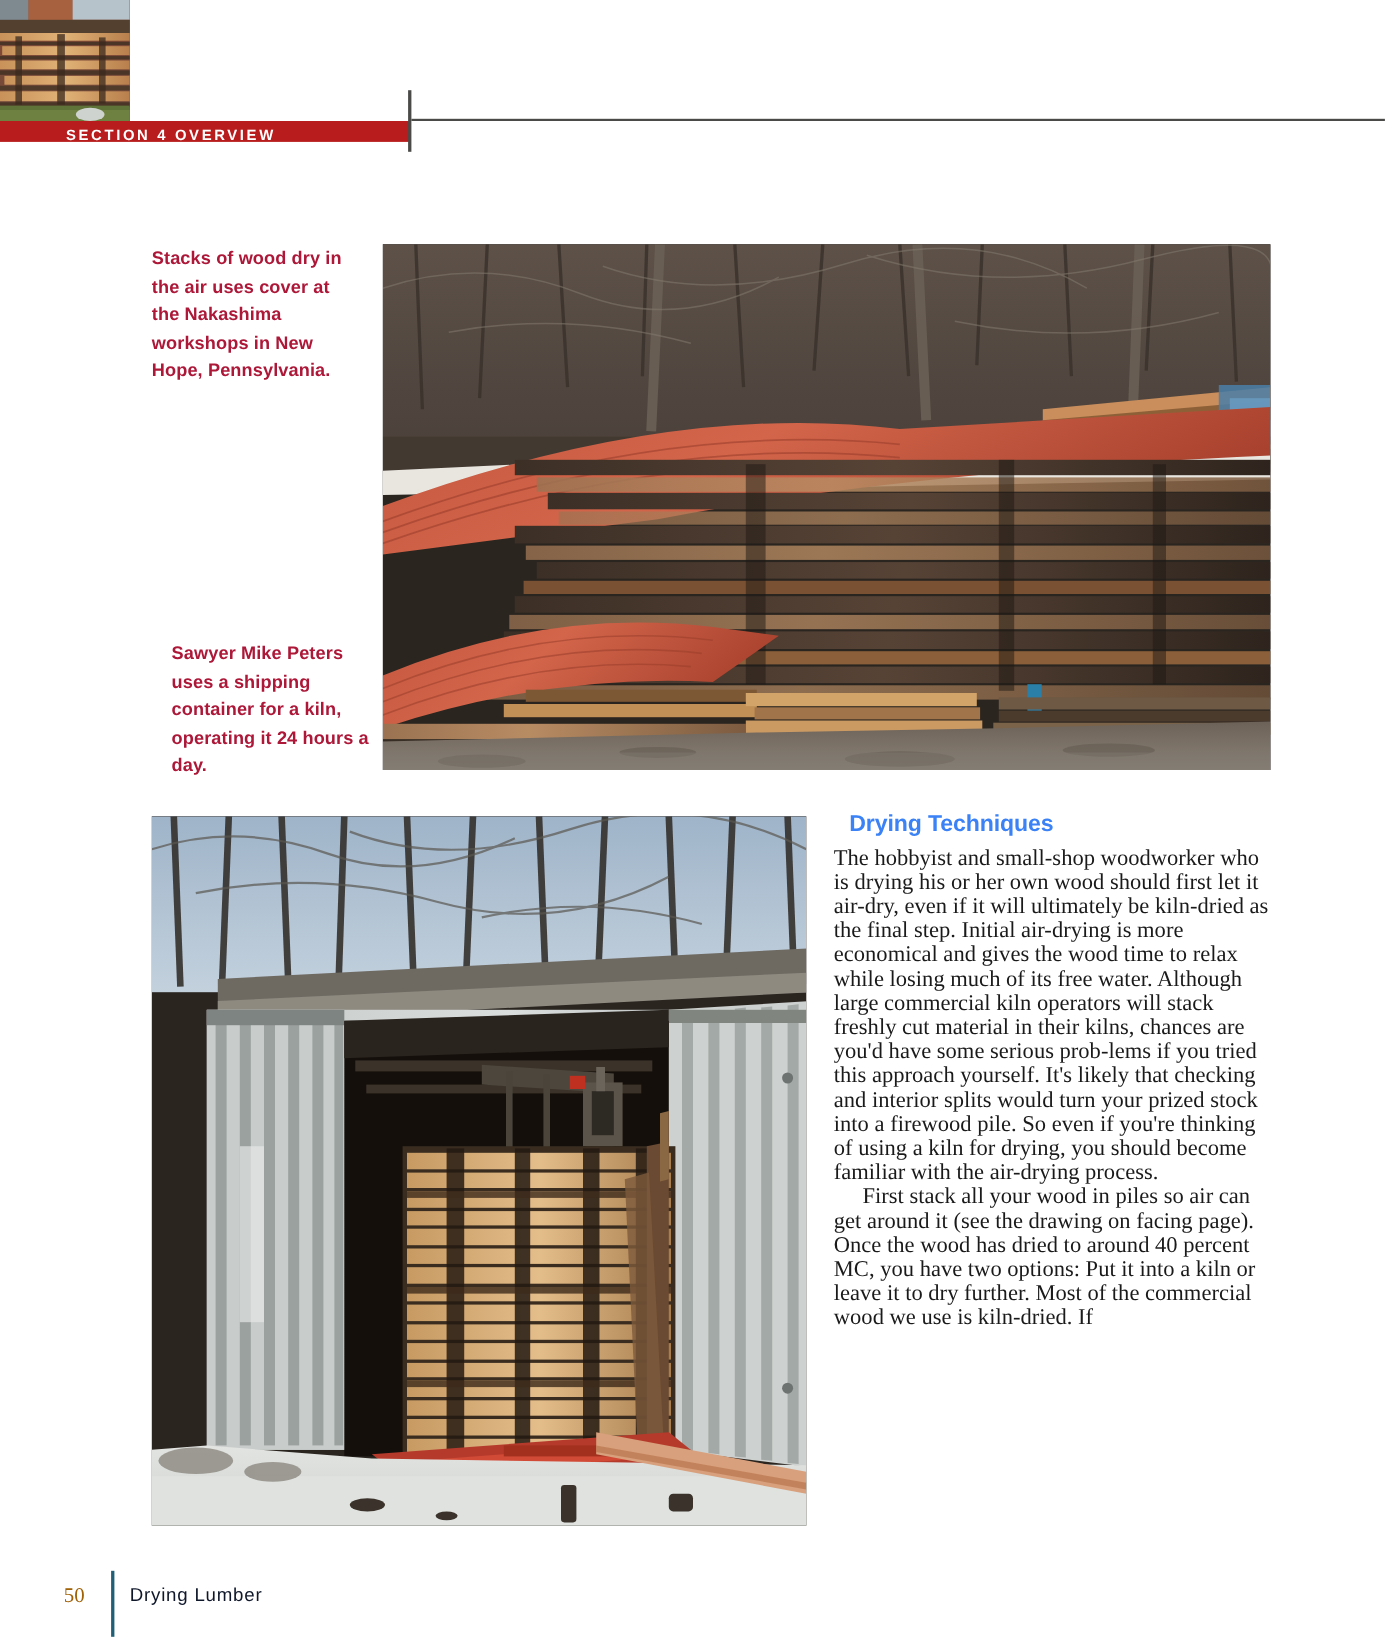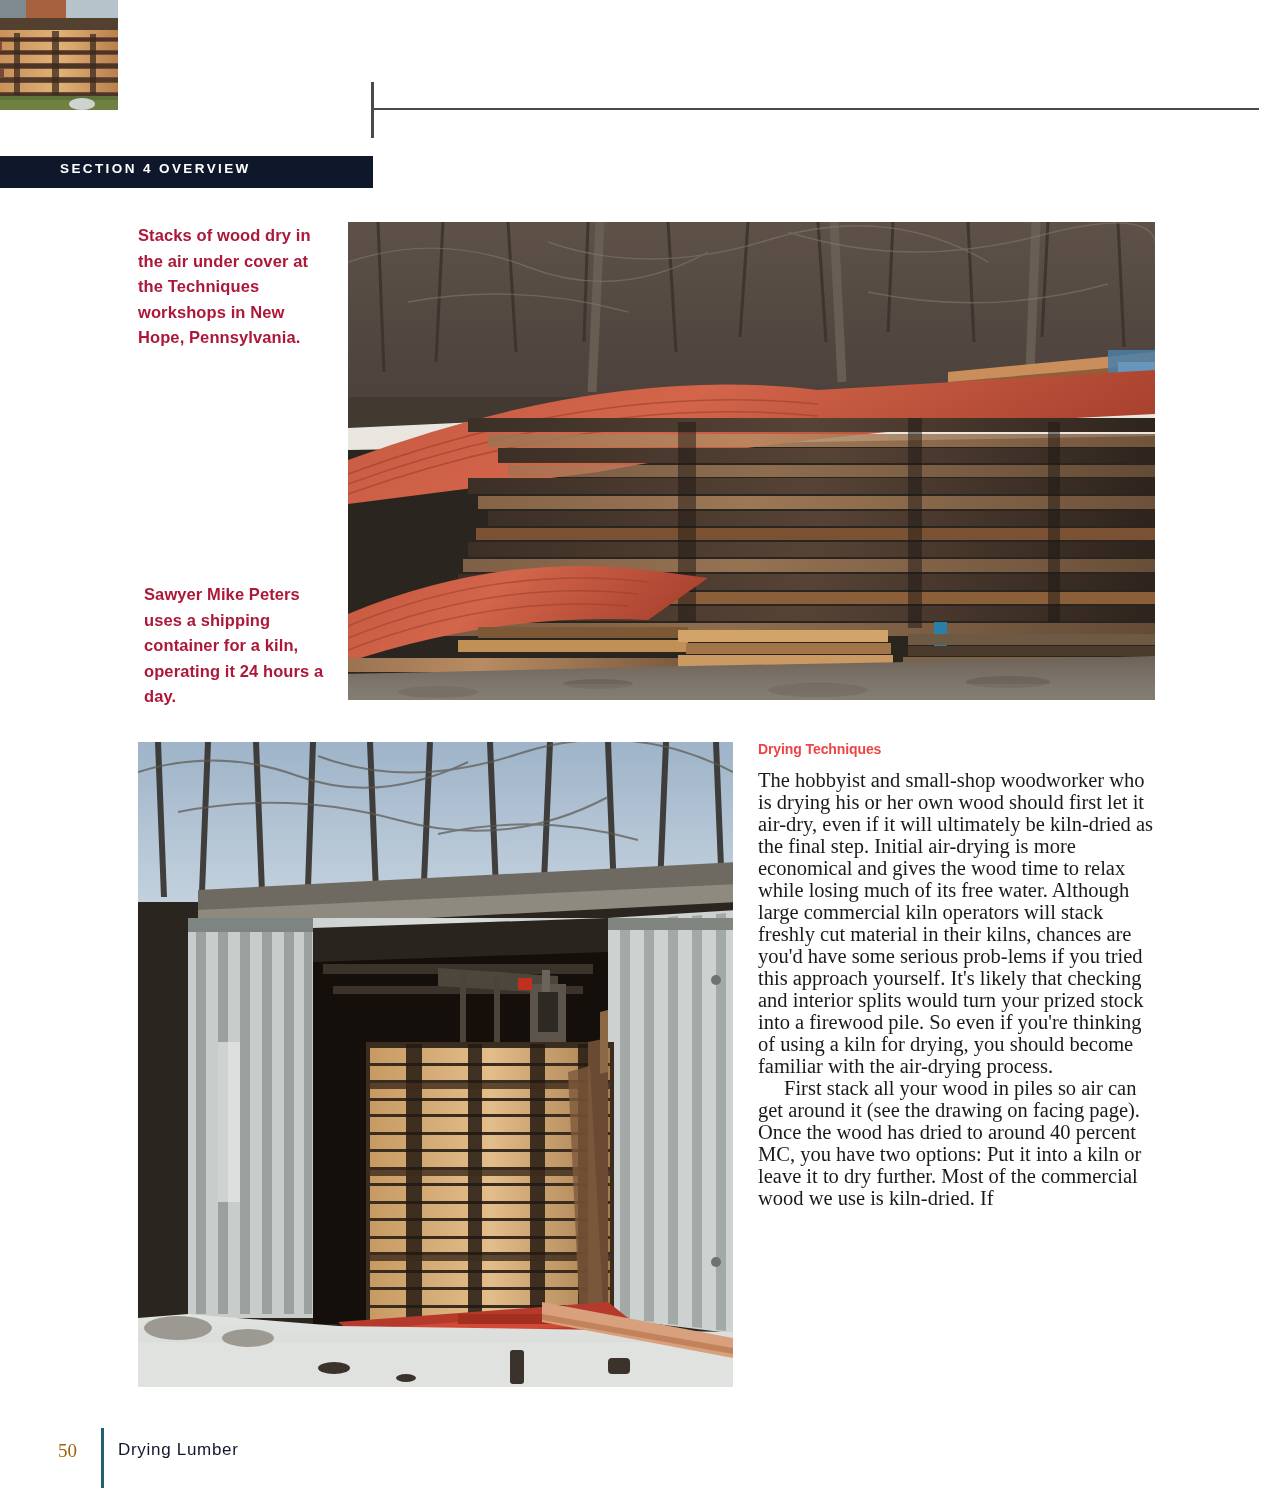--- a/index.html
+++ b/index.html
@@ -25,23 +25,22 @@
     overflow: hidden;
     background: #6a4b33;
   }
   .header-thumb svg { display: block; }
 
   .section-band {
     position: absolute;
     left: 0;
     top: 110px;
     width: 373px;
-    height: 32px;
-    background: #0f172a;
-    margin-top: 46px;
+    height: 19px;
+    background: #b91c1c;
   }
   .section-band-label {
     position: absolute;
     left: 60px;
     top: 5px;
     font-size: 13.5px;
     font-weight: bold;
     letter-spacing: 2.4px;
     color: #ffffff;
     white-space: nowrap;
@@ -67,21 +66,21 @@
   .caption {
     position: absolute;
     color: #ad1839;
     font-size: 16.5px;
     font-weight: bold;
     line-height: 25.5px;
     width: 190px;
     letter-spacing: 0.1px;
   }
   .caption-top { left: 138px; top: 223px; }
-  .caption-mid { left: 144px; top: 582px; }
+  .caption-mid { left: 156px; top: 582px; }
 
   
   .photo {
     position: absolute;
     overflow: hidden;
     background: #2b2520;
   }
   .photo-top {
     left: 348px;
     top: 222px;
@@ -97,25 +96,25 @@
   .photo svg { display: block; width: 100%; height: 100%; }
 
   
   .article {
     position: absolute;
     left: 758px;
     top: 736px;
     width: 400px;
   }
   .article-heading {
-    font-size: 14px;
+    font-size: 21px;
     font-weight: bold;
-    color: #ef4444;
+    color: #3b82f6;
     letter-spacing: -0.1px;
-    margin: 0 0 7px 0;
+    margin: 0 0 7px 14px;
     line-height: 26px;
   }
   .article p {
     margin: 0;
     font-family: "Liberation Serif", serif;
     font-size: 20.5px;
     line-height: 22px;
     color: #1a1a1a;
     text-align: left;
   }
@@ -190,21 +189,21 @@
     <ellipse cx="82" cy="104" rx="13" ry="6" fill="#cfd3cf"></ellipse>
   </svg>
 </div>
 
 <div class="section-band">
   <span class="section-band-label">SECTION 4 OVERVIEW</span>
 </div>
 <div class="header-vrule"></div>
 <div class="header-hrule"></div>
 
-<div class="caption caption-top">Stacks of wood dry in the air under cover at the Techniques workshops in New Hope, Pennsylvania.</div>
+<div class="caption caption-top">Stacks of wood dry in the air uses cover at the Nakashima workshops in New Hope, Pennsylvania.</div>
 
 <div class="photo photo-top">
   <svg viewBox="0 0 807 478" preserveAspectRatio="none">
     <defs>
       <linearGradient id="skyG" x1="0" y1="0" x2="0" y2="1">
         <stop offset="0" stop-color="#5d5148"></stop>
         <stop offset="1" stop-color="#4a403a"></stop>
       </linearGradient>
       <linearGradient id="roofG" x1="0" y1="0" x2="1" y2="0.3">
         <stop offset="0" stop-color="#c4573e"></stop>

